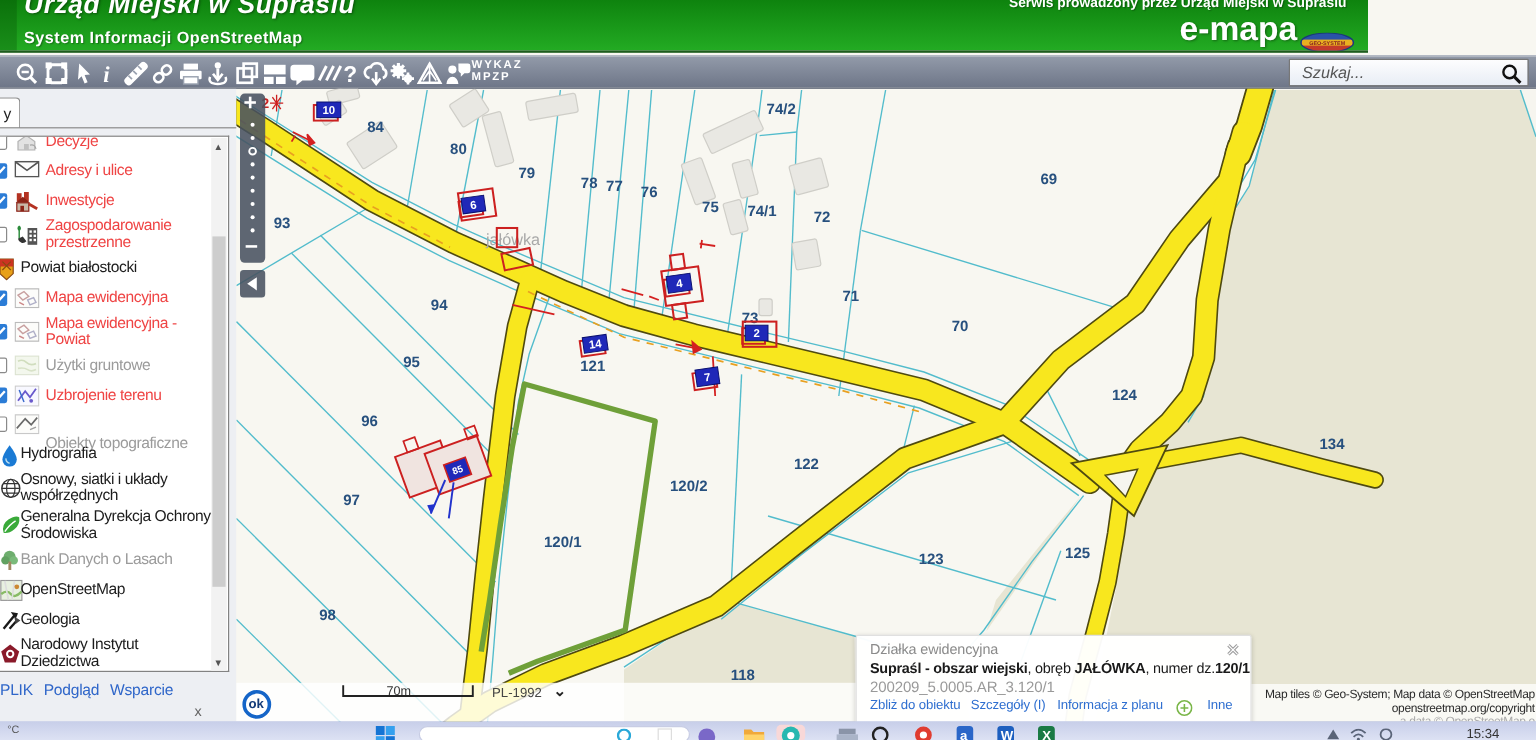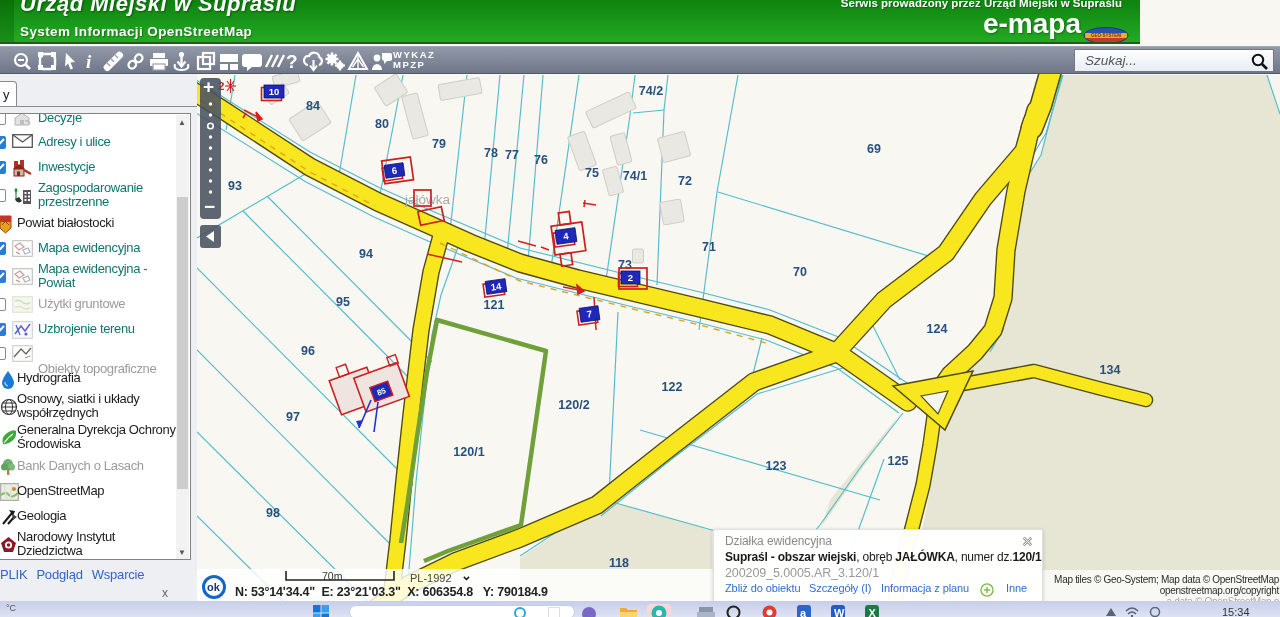--- a/index.html
+++ b/index.html
@@ -18,21 +18,21 @@
 #search svg{position:absolute;right:4px;top:2px}
 #panel{position:absolute;left:0;top:74px;width:197px;height:543px;background:#edeff3}
 #ptab{position:absolute;left:0;top:7px;width:17px;height:26px;background:#fff;border:1px solid #8a8a8a;border-bottom:none;border-left:none;border-radius:0 4px 0 0;font-size:13px;color:#222;padding-left:3px;padding-top:5px}
 #ptabline{position:absolute;left:0;top:32px;width:197px;height:1px;background:#8a8a8a}
 #plist{position:absolute;left:0;top:39px;width:191px;height:447px;background:#fff;border:1px solid #828282;border-left:none;overflow:hidden}
 .cb{position:absolute;left:-7px;width:13px;height:13px;border:1px solid #8a8a8a;background:#fff;border-radius:2px}
 .cbc{position:absolute;left:-7px;width:13px;height:13px;border-radius:2px;background:#2b7cd6}
 .cbc svg{position:absolute;left:1px;top:2px}
 .ricon{position:absolute;left:12px;width:20px;height:20px}
 .gicon{position:absolute;left:0px;width:16px;height:18px}
-.rtxt{position:absolute;left:38px;font-size:13px;letter-spacing:-0.35px;color:#0f766e;line-height:13.5px;white-space:nowrap}
+.rtxt{position:absolute;left:38px;font-size:13px;letter-spacing:-0.35px;color:#ef4444;line-height:13.5px;white-space:nowrap}
 .gtxt{position:absolute;left:17px;font-size:13px;letter-spacing:-0.35px;color:#1c1c1c;line-height:13.5px;white-space:nowrap}
 .dis{color:#9b9b9b}
 #sbar{position:absolute;right:1px;top:1px;width:13px;height:445px;background:#f2f2f2}
 #sbar .th{position:absolute;left:1px;top:82px;width:11px;height:292px;background:#cdcdcd}
 #sbar .ar{position:absolute;left:2px;color:#555;font-size:8px}
 #plinks{position:absolute;left:0px;top:493px;font-size:13px;color:#2f66c9;white-space:nowrap;letter-spacing:-0.2px}
 #plinks b{font-weight:normal;margin-right:9px}
 #px{position:absolute;left:162px;top:512px;color:#666;font-size:12px}
 #okbtn{position:absolute;left:202px;top:575px;width:24px;height:24px;border-radius:50%;background:#fff;border:3px solid #1565c8;z-index:30}
 #okbtn span{position:absolute;left:2px;top:3px;font-size:11px;font-weight:bold;color:#123a78}
@@ -544,21 +544,20 @@
       <polygon points="9,1 9,12 1,6.5" fill="#fff"></polygon>
     </svg>
   </div>
 <div id="botbar">
  <div id="scb">70m</div>
  <svg style="position:absolute;left:88px;top:0px" width="112" height="12">
       <path d="M1,2 L1,11 L109,11 L109,2" fill="none" stroke="#222" stroke-width="1.6"></path>
     </svg>
  <div id="pl92">PL-1992</div>
  <div id="chev">⌄</div>
- <div id="coords">N: 53°14ʹ34.4ʺ&nbsp; E: 23°21ʹ03.3ʺ&nbsp; X: 606354.8&nbsp;&nbsp; Y: 790184.9</div>
 </div>
 <div id="okbtn">
     <span>ok</span>
   </div>
 <div id="attr">
     <span style="top:4px">Map tiles © Geo-System; Map data © OpenStreetMap</span>
     <span style="top:15px">openstreetmap.org/copyright</span>
     <span style="top:26px;color:#aaa">a data © OpenStreetMap o</span>
   </div>
 <div id="popup">

